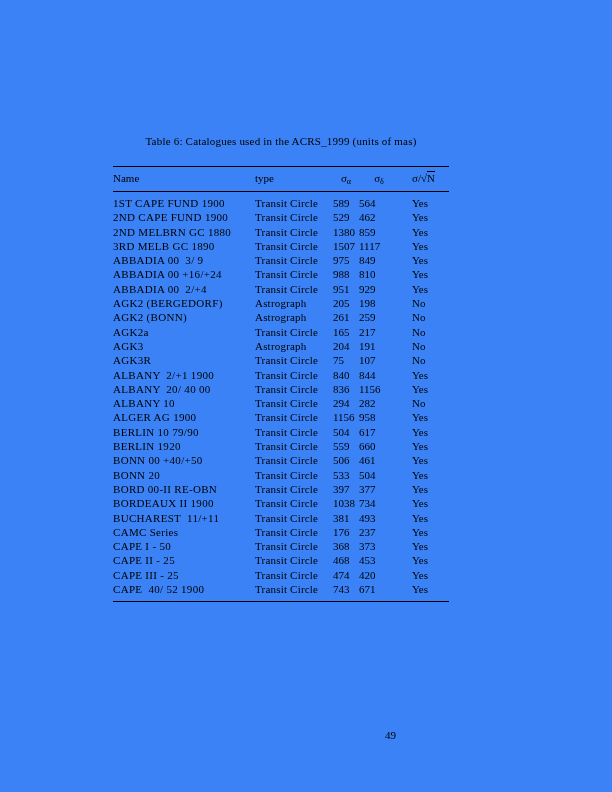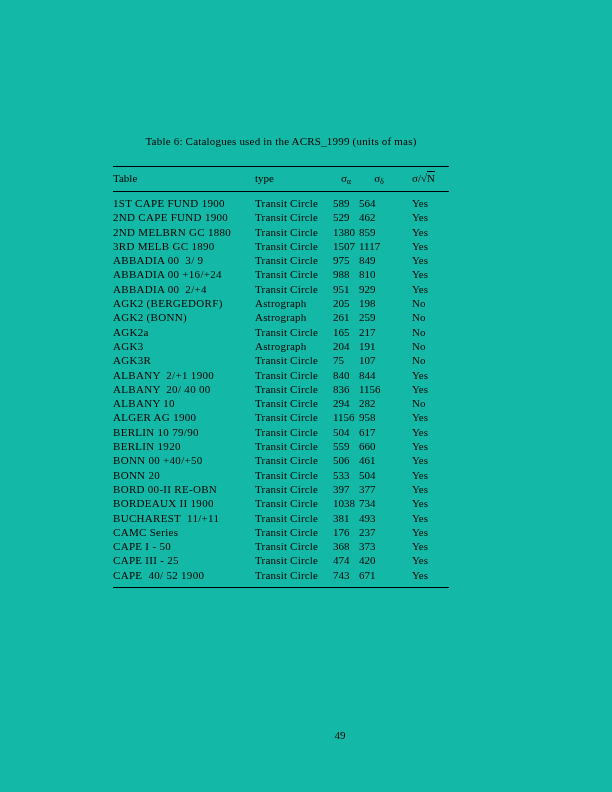--- a/index.html
+++ b/index.html
@@ -6,21 +6,21 @@
     margin: 0;
     padding: 0;
     background: #888;
     font-family: "Liberation Serif", "DejaVu Serif", serif;
   }
   .page {
     position: relative;
     width: 612px;
     height: 792px;
     margin: 0 auto;
-    background: #14b8a6;
+    background: #3b82f6;
     color: #000000;
     overflow: hidden;
   }
   .caption {
     position: absolute;
     left: 113px;
     top: 135px;
     width: 336px;
     text-align: center;
     font-size: 11px;
@@ -70,44 +70,44 @@
     line-height: 0;
     vertical-align: -2px;
   }
   .radicand {
     border-top: 1px solid #000;
     padding-top: 0px;
   }
   .page-number {
     position: absolute;
     top: 729px;
-    left: 290px;
+    left: 296px;
     width: 100px;
-    text-align: center;
+    text-align: right;
     font-size: 11px;
   }
 </style>
 </head>
 <body>
 
 <div class="page">
 
   <div class="caption">Table 6: Catalogues used in the ACRS_1999 (units of mas)</div>
 
   <table class="catalogue-table">
     <colgroup>
       <col class="c-name">
         <col class="c-type">
         <col class="c-sa">
         <col class="c-sd">
         <col class="c-flag">
     </colgroup>
     <thead>
       <tr>
-        <th>Table</th>
+        <th>Name</th>
         <th>type</th>
         <th class="th-num"><span>σ</span><sub class="greek-sub">α</sub></th>
         <th class="th-num"><span>σ</span><sub class="greek-sub">δ</sub></th>
         <th class="th-flag"><span>σ/</span><span>√</span><span class="radicand">N</span></th>
       </tr>
     </thead>
     <tbody>
         <tr>
           <td class="td-name">1ST CAPE FUND 1900</td>
           <td class="td-type">Transit Circle</td>
@@ -277,20 +277,27 @@
           <td class="td-flag">Yes</td>
         </tr>
         <tr>
           <td class="td-name">CAPE I - 50</td>
           <td class="td-type">Transit Circle</td>
           <td class="td-num">368</td>
           <td class="td-num">373</td>
           <td class="td-flag">Yes</td>
         </tr>
         <tr>
+          <td class="td-name">CAPE II - 25</td>
+          <td class="td-type">Transit Circle</td>
+          <td class="td-num">468</td>
+          <td class="td-num">453</td>
+          <td class="td-flag">Yes</td>
+        </tr>
+        <tr>
           <td class="td-name">CAPE III - 25</td>
           <td class="td-type">Transit Circle</td>
           <td class="td-num">474</td>
           <td class="td-num">420</td>
           <td class="td-flag">Yes</td>
         </tr>
         <tr>
           <td class="td-name">CAPE  40/ 52 1900</td>
           <td class="td-type">Transit Circle</td>
           <td class="td-num">743</td>

